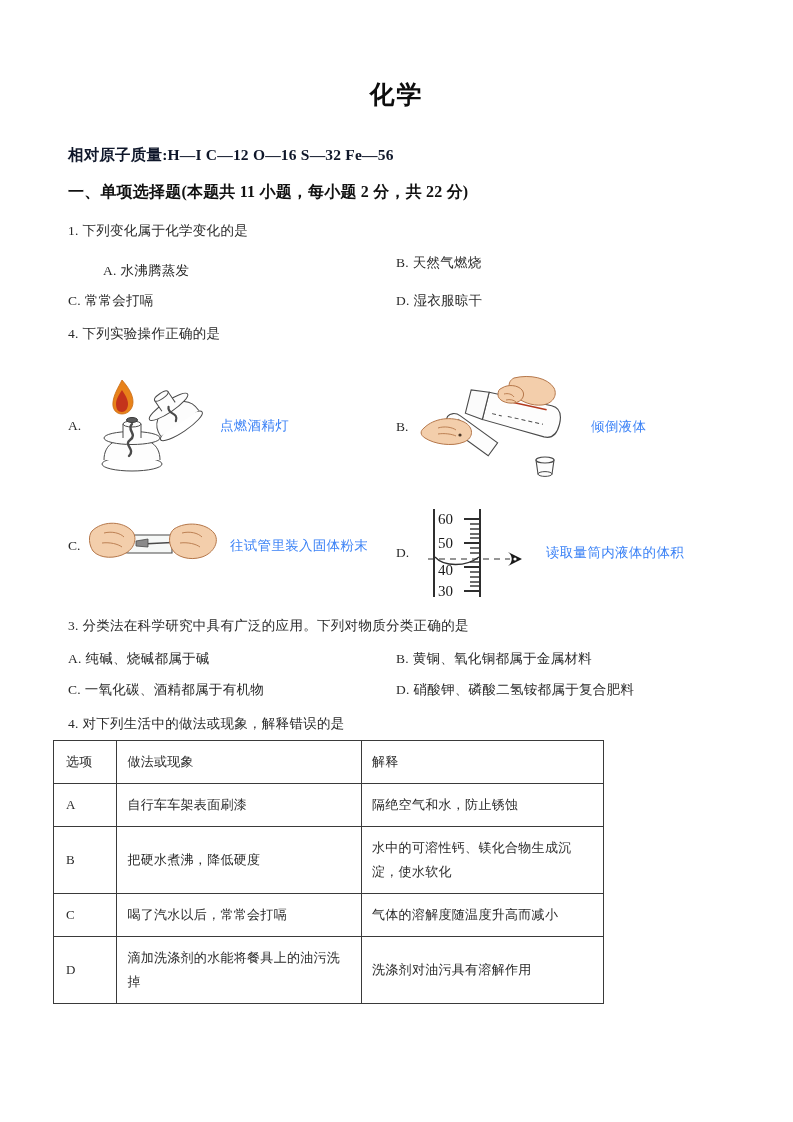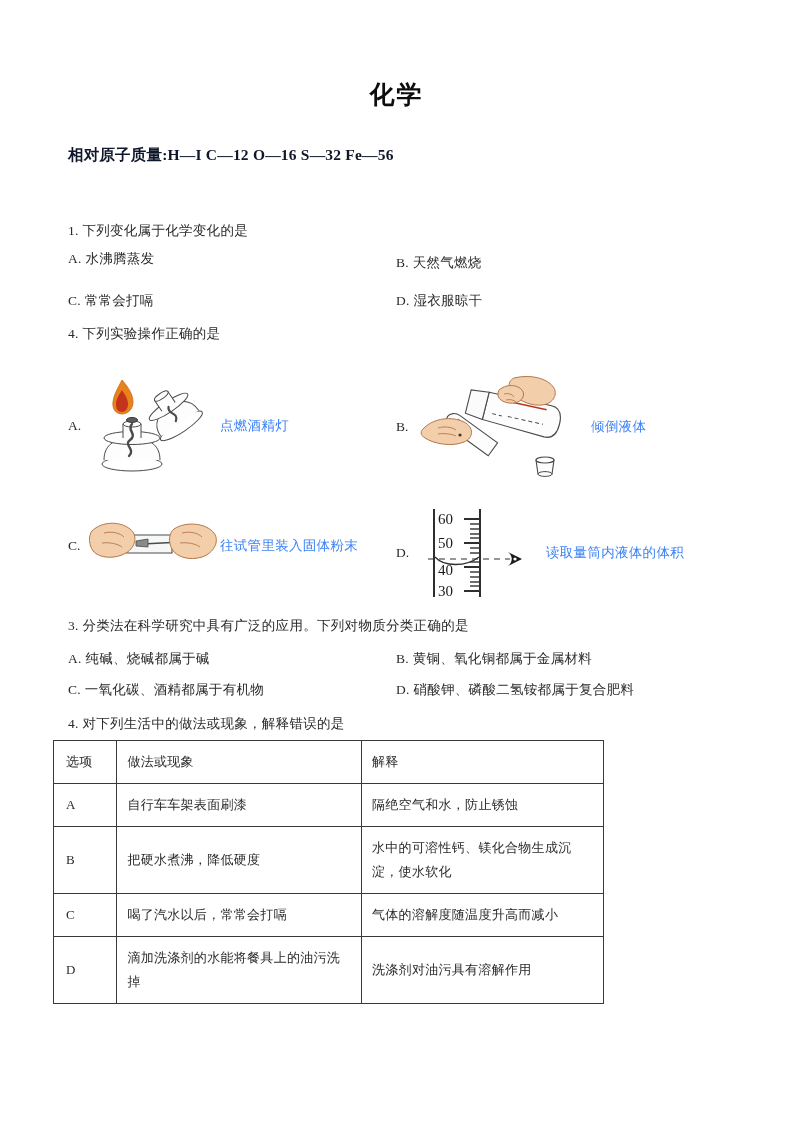--- a/index.html
+++ b/index.html
@@ -122,23 +122,24 @@
 </style>
 </head>
 <body>
 
 <div class="page">
 
   <div class="doc-title">化学</div>
 
   <div class="atomic-mass">相对原子质量:H—I  C—12  O—16  S—32  Fe—56</div>
 
+  <div class="section-head">一、单项选择题(本题共 11 小题，每小题 2 分，共 22 分)</div>
 
   <div class="q-stem" style="top:222px;">1. 下列变化属于化学变化的是</div>
-  <div class="opt col-l" style="top:250px;">A. 水沸腾蒸发</div>
+  <div class="opt col-l" style="top:262px;margin-left:35px;">A. 水沸腾蒸发</div>
   <div class="opt col-r" style="top:254px;">B. 天然气燃烧</div>
   <div class="opt col-l" style="top:292px;">C. 常常会打嗝</div>
   <div class="opt col-r" style="top:292px;">D. 湿衣服晾干</div>
 
   <div class="q-stem" style="top:325px;">4. 下列实验操作正确的是</div>
 
   <div class="optblock" style="left:68px; top:372px;">
     <span class="olabel">A.</span>
     <span class="fig">
       <svg width="120" height="108" viewBox="0 0 120 108">
@@ -232,21 +233,21 @@
           <path d="M12 28 C20 27, 28 29, 32 32" fill="none" stroke="#b5774a" stroke-width="0.9"></path>
         </g>
 
         <g>
           <path d="M84 14 C96 6, 116 8, 124 18 C130 26, 124 38, 112 42 C100 46, 86 42, 82 34 C78 27, 79 18, 84 14 Z" fill="#f3ceab" stroke="#b5774a" stroke-width="1"></path>
           <path d="M92 18 C100 16, 108 18, 112 22" fill="none" stroke="#b5774a" stroke-width="0.9"></path>
           <path d="M90 28 C98 27, 106 29, 110 32" fill="none" stroke="#b5774a" stroke-width="0.9"></path>
         </g>
       </svg>
     </span>
-    <span class="ocap" style="margin-left:0;">往试管里装入固体粉末</span>
+    <span class="ocap" style="margin-left:10px;">往试管里装入固体粉末</span>
   </div>
 
   <div class="optblock" style="left:396px; top:505px;">
     <span class="olabel">D.</span>
     <span class="fig">
       <svg width="120" height="96" viewBox="0 0 120 96">
 
         <line x1="16" y1="4" x2="16" y2="92" stroke="#2e2e2e" stroke-width="2"></line>
         <line x1="62" y1="4" x2="62" y2="92" stroke="#2e2e2e" stroke-width="2"></line>
 

